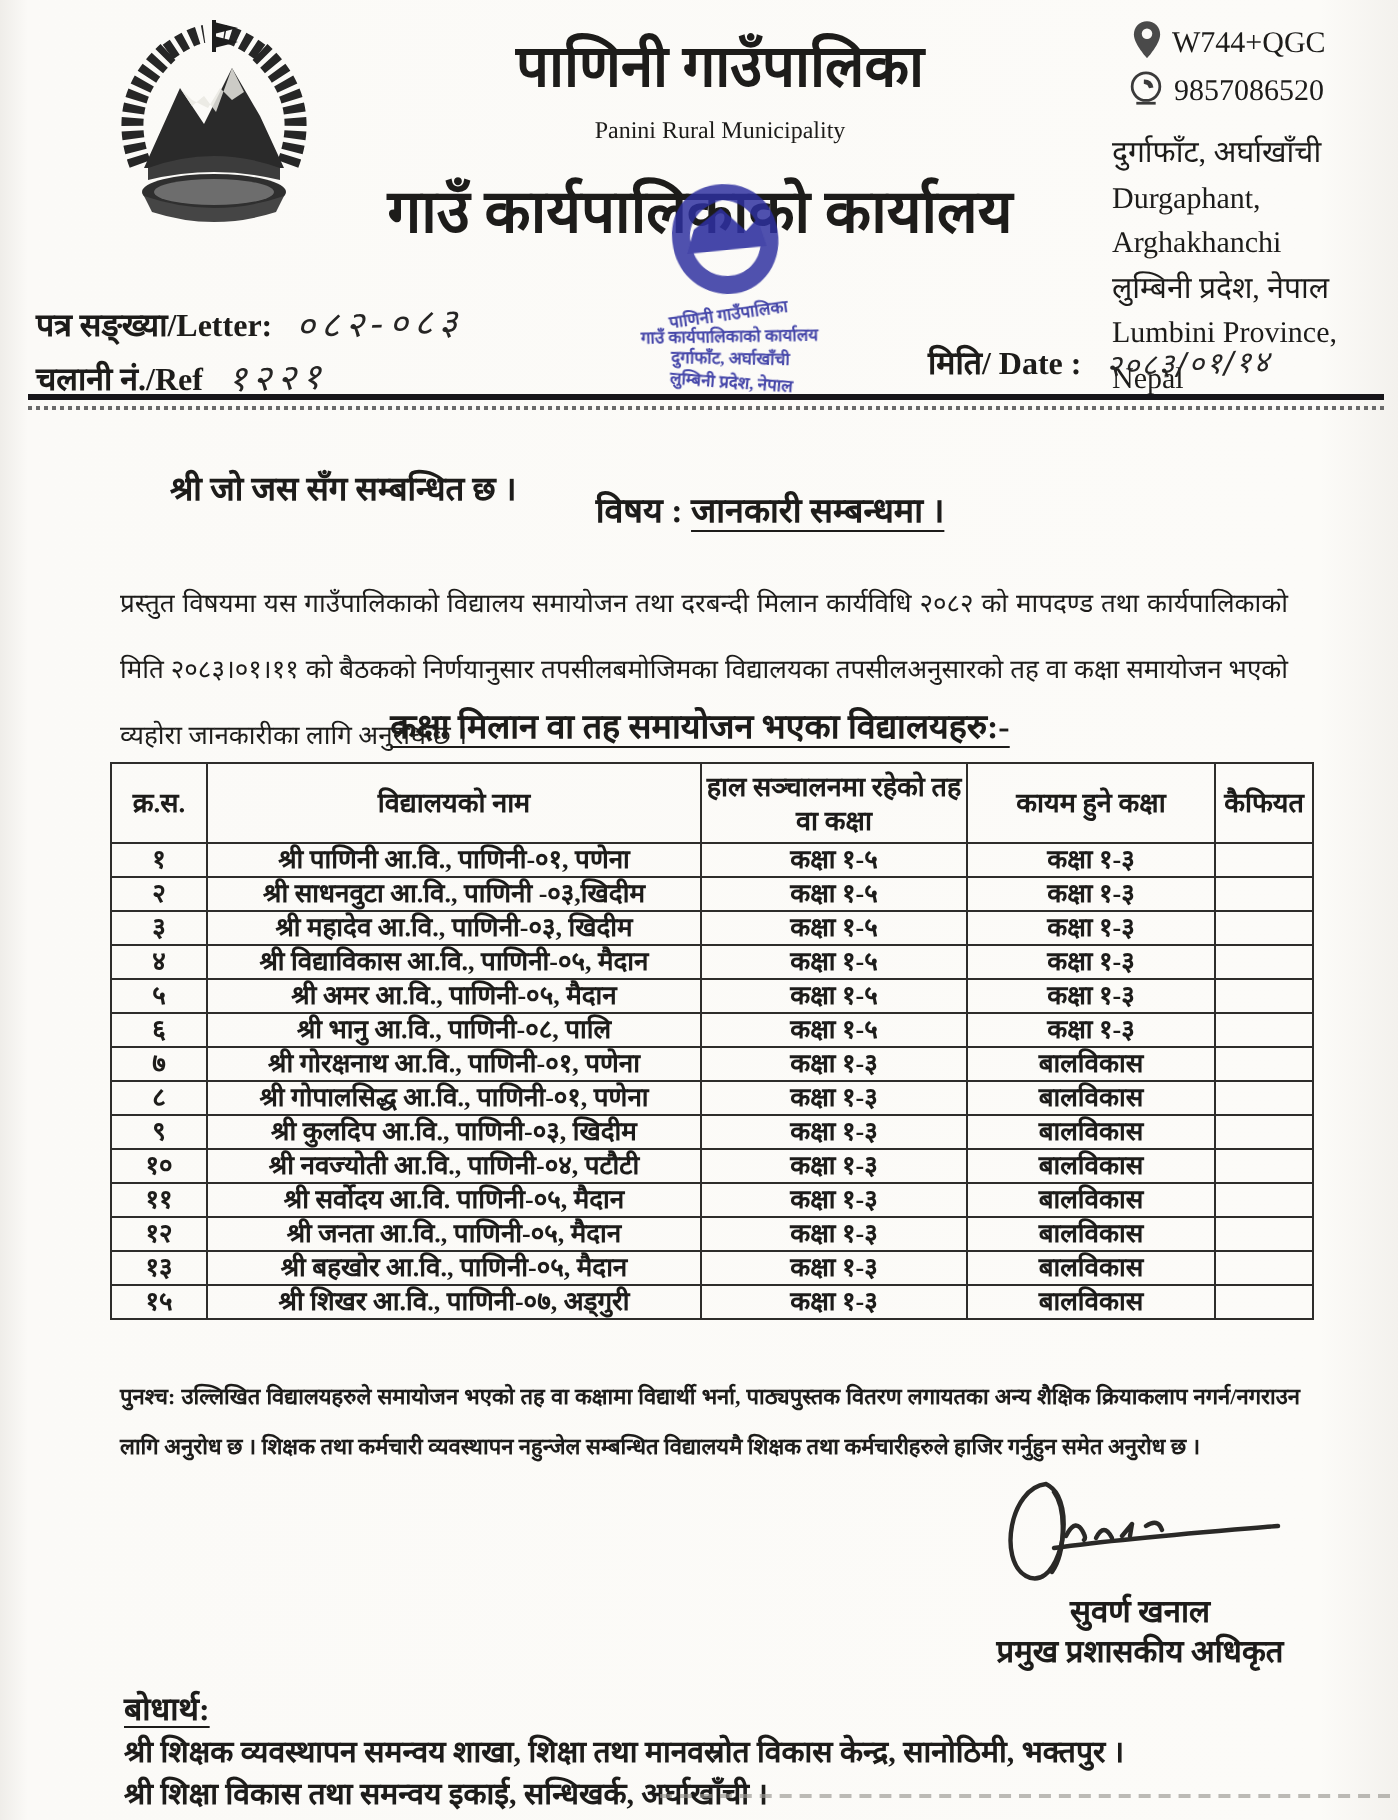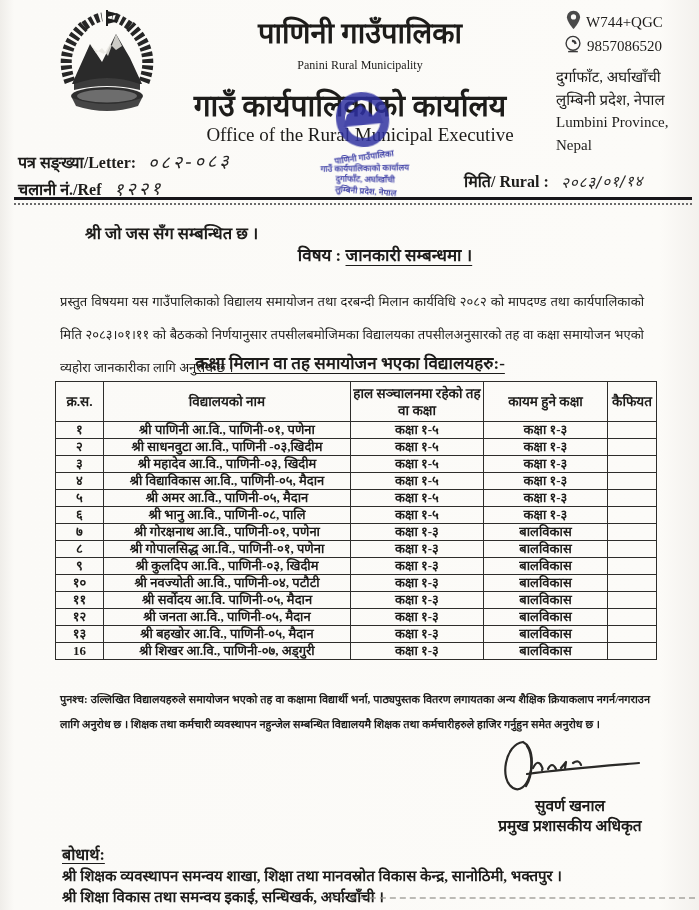--- a/index.html
+++ b/index.html
@@ -49,21 +49,21 @@
     transform:rotate(-3deg); text-align:center;
     filter:blur(.3px); pointer-events:none;
   }
   .stamp-line { font-size:8.5px; font-weight:700; line-height:10.5px; color:var(--stamp-blue,#2d2f9f); }
   .stamp-line.arc1 { transform:rotate(-5deg); }
   .stamp-line.arc2 { transform:rotate(2deg); }
   .stamp-line.arc3 { transform:rotate(4deg) translateY(1px); }
   .stamp-line.arc4 { transform:rotate(7deg) translateY(2px); }
 
   
-  .salutation { left:85px; top:221px; font-size:16.5px; font-weight:600; }
+  .salutation { left:85px; top:232px; font-size:16.5px; font-weight:600; }
   .subject-line { left:0; top:243px; width:770px; text-align:center; font-size:17px; font-weight:700; }
   .subject-underline { text-decoration:underline; text-underline-offset:4px; }
   .paragraph { left:60px; top:285px; width:584px; font-size:13px; line-height:33px; text-align:justify; }
   .table-title { left:170px; top:351px; width:360px; text-align:center; font-size:17px; font-weight:700;
                  text-decoration:underline; text-underline-offset:4px; }
 
   
   table.schools { left:55px; top:381px; position:absolute; border-collapse:collapse;
                   font-size:13px; table-layout:fixed; width:601px; }
   table.schools th, table.schools td { border:1.4px solid #2e2d2b; text-align:center; vertical-align:middle; padding:0 2px; }
@@ -101,21 +101,20 @@
       <path d="M24,78 Q57,66 90,78 L90,84 Q57,76 24,84 Z" fill="#3c3c3c"></path>
       <ellipse cx="57" cy="90" rx="36" ry="9" fill="#2f2f2f"></ellipse>
       <ellipse cx="57" cy="90" rx="30" ry="6.5" fill="#6d6d6d"></ellipse>
       <path d="M22,92 Q57,104 92,92 L88,100 Q57,110 26,100 Z" fill="#454545"></path>
     </svg>
   </div>
 
   <div class="abs title-np">पाणिनी गाउँपालिका</div>
   <div class="abs title-en">Panini Rural Municipality</div>
   <div class="abs office-np">गाउँ कार्यपालिकाको कार्यालय</div>
-  <div class="abs office-en">Office of the Rural Municipal Executive</div>
 
   <div class="abs contact-row pin-row">
     <span>
       <svg viewBox="0 0 24 32" width="15" height="20">
         <path d="M12,1 C6,1 1.5,5.5 1.5,11.5 c0,7.5 10.5,19 10.5,19 s10.5,-11.5 10.5,-19 C22.5,5.5 18,1 12,1 z" fill="#4a4a4a"></path>
         <circle cx="12" cy="11" r="4.2" fill="#fbfaf7"></circle>
       </svg>
     </span>
     <span>W744+QGC</span>
   </div>
@@ -124,34 +123,35 @@
       <svg viewBox="0 0 26 26" width="18" height="18">
         <circle cx="13" cy="12" r="10" fill="none" stroke="#3a3a3a" stroke-width="2"></circle>
         <path d="M8.5,9 q4.5,-4 9,0 l-2,2.5 -2.5,-1 -2.5,1 z" fill="#3a3a3a" transform="rotate(40 13 12)"></path>
         <path d="M6,24 h14" stroke="#3a3a3a" stroke-width="2"></path>
       </svg>
     </span>
     <span>9857086520</span>
   </div>
   <div class="abs addr-block">
     <div>दुर्गाफाँट, अर्घाखाँची</div>
+    <div>Durgaphant, Arghakhanchi</div>
     <div>लुम्बिनी प्रदेश, नेपाल</div>
     <div>Lumbini Province, Nepal</div>
   </div>
 
   <div class="abs meta-line letter-line">
     <span>पत्र सङ्ख्या/Letter:</span>
     <span class="handwriting">०८२-०८३</span>
   </div>
   <div class="abs meta-line ref-line">
     <span>चलानी नं./Ref</span>
     <span class="handwriting">१२२१</span>
   </div>
   <div class="abs meta-line date-line">
-    <span>मिति/ Rural :</span>
+    <span>मिति/ Date :</span>
     <span class="handwriting">२०८३/०१/१४</span>
   </div>
 
   <div class="abs stamp">
     <svg viewBox="0 0 70 62" width="70" height="62" style="display:block;margin:0 auto;">
       <path d="M35,2 C18,2 8,14 9,30 C10,46 22,56 35,57 C50,58 62,46 62,30 C62,13 50,2 35,2 z
                M35,10 C24,12 17,20 18,30 C19,41 27,48 36,48 C47,48 54,39 53,29 C52,18 45,11 35,10 z" fill="var(--stamp-blue,#2d2f9f)" fill-rule="evenodd" opacity=".95"></path>
       <path d="M20,24 L34,14 L46,26 L52,20 L56,34 L16,36 Z" fill="var(--stamp-blue,#2d2f9f)"></path>
     </svg>
     <div class="stamp-line arc1">पाणिनी गाउँपालिका</div>
@@ -288,21 +288,21 @@
     <tr>
       <td>१३</td>
       <td>श्री बहखोर आ.वि., पाणिनी-०५, मैदान</td>
       <td>कक्षा १-३</td>
       <td>बालविकास</td>
       <td></td>
     </tr>
 
 
     <tr>
-      <td>16</td>
+      <td>१५</td>
       <td>श्री शिखर आ.वि., पाणिनी-०७, अड्गुरी</td>
       <td>कक्षा १-३</td>
       <td>बालविकास</td>
       <td></td>
     </tr>
   </tbody>
   </table>
 
   <div class="abs postscript">पुनश्च: उल्लिखित विद्यालयहरुले समायोजन भएको तह वा कक्षामा विद्यार्थी भर्ना, पाठ्यपुस्तक वितरण लगायतका अन्य शैक्षिक क्रियाकलाप नगर्न/नगराउन लागि अनुरोध छ । शिक्षक तथा कर्मचारी व्यवस्थापन नहुन्जेल सम्बन्धित विद्यालयमै शिक्षक तथा कर्मचारीहरुले हाजिर गर्नुहुन समेत अनुरोध छ ।</div>
 

